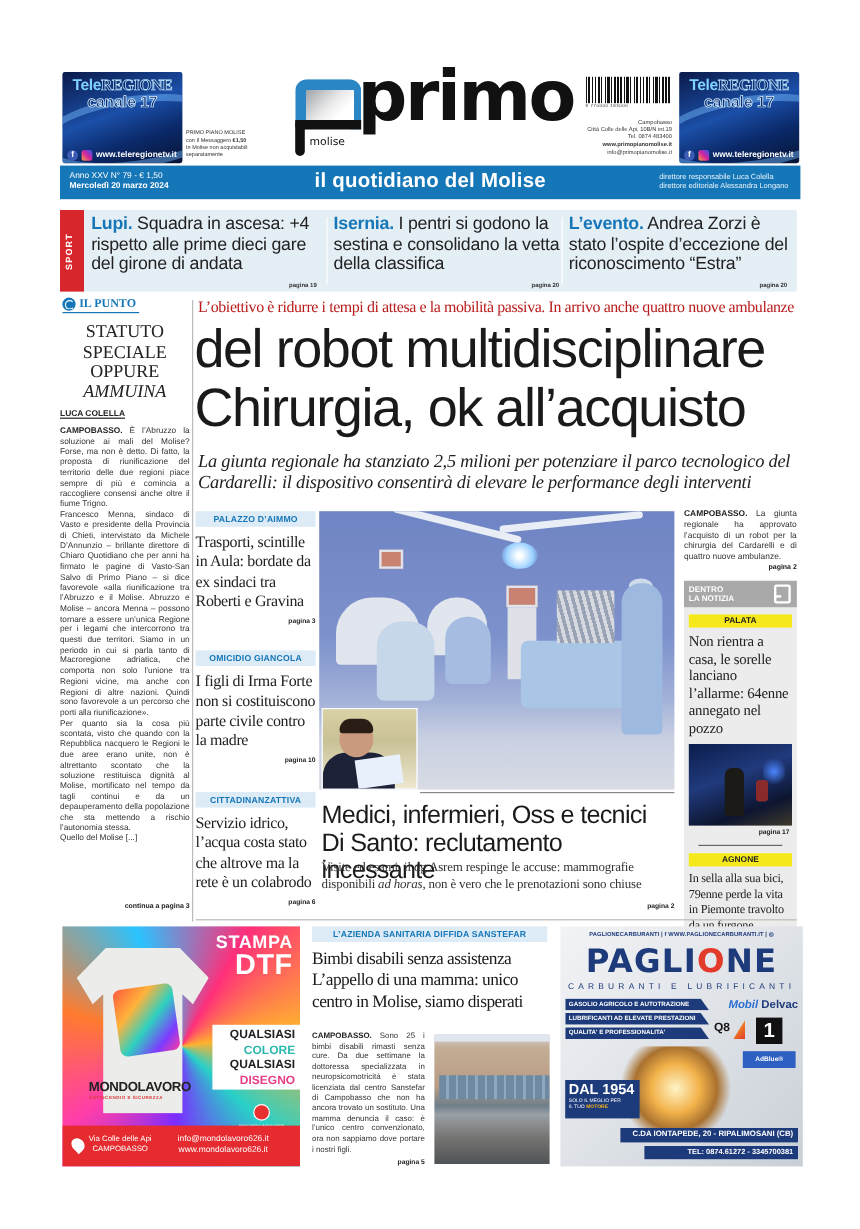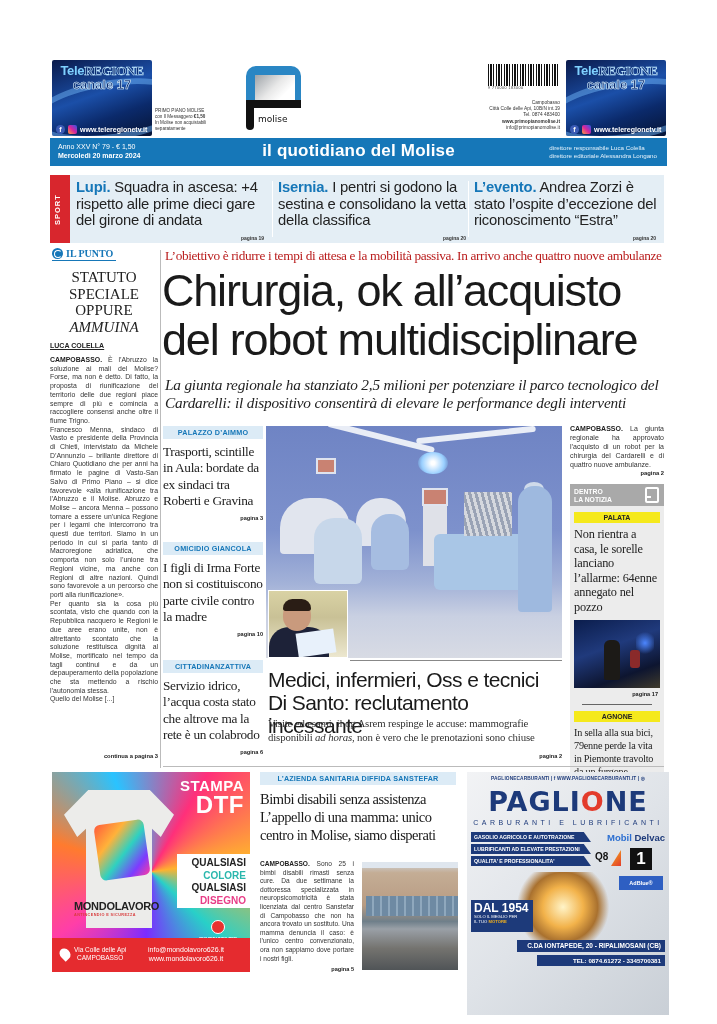--- a/index.html
+++ b/index.html
@@ -143,29 +143,29 @@
 
   .s3-label { position:absolute; left:260px; top:772px; width:196px; background:#dcebf6; color:#1677b8; font-weight:bold; font-size:7.2px; padding:2px 4px; letter-spacing:0.2px; text-align:center; }
   .s3-title { position:absolute; left:260px; top:790px; width:205px; font-family:"Liberation Serif", serif; font-size:14.5px; line-height:18px; color:#1a1a1a; letter-spacing:-0.45px; }
   .s3-body { position:absolute; left:260px; top:860px; width:94px; font-size:6.6px; line-height:8.6px; color:#333; text-align:justify; }
   .s3-body b { font-weight:bold; color:#222; }
   .s3-pg { position:absolute; left:300px; top:966px; width:54px; text-align:right; font-size:5.6px; font-weight:bold; }
   .s3-img { position:absolute; left:362px; top:862px; width:96px; height:108px; background:linear-gradient(180deg,#cfd6df 0%,#c4ad95 10%,#b89c83 40%,#6f7f8a 55%,#9aa0a7 62%,#74736f 80%,#505457 100%); overflow:hidden; }
   .s3-img .glass { position:absolute; left:4px; top:34px; width:92px; height:20px; background:repeating-linear-gradient(90deg,#6e8aa3 0 6px,#8fa8bd 6px 8px); }
   .s3-img .sky { position:absolute; left:0; top:0; width:96px; height:6px; background:#dfe6ee; }
 
-  .ad-pag { position:absolute; left:467px; top:772px; width:202px; height:243px; background:linear-gradient(135deg,#f2f3f5 0%,#dfe3e8 50%,#c9cfd6 100%); overflow:hidden; }
+  .ad-pag { position:absolute; left:467px; top:772px; width:202px; height:200px; background:linear-gradient(135deg,#f2f3f5 0%,#dfe3e8 50%,#c9cfd6 100%); overflow:hidden; }
   .ad-pag .top { position:absolute; left:0; right:0; top:4px; text-align:center; font-size:4.8px; color:#1d3a7a; font-weight:bold; letter-spacing:0.1px; }
   .ad-pag .name { position:absolute; left:0; right:0; top:14px; text-align:center; font-weight:bold; font-size:27px; letter-spacing:1px; color:#1d3a7a; font-family:"DejaVu Sans", sans-serif; }
   .ad-pag .name .o { color:#e33b2b; }
   .ad-pag .sub { position:absolute; left:0; right:0; top:47px; text-align:center; font-size:7px; letter-spacing:3.5px; color:#1d3a7a; }
   .ad-pag .bars { position:absolute; left:4px; top:60px; width:120px; }
   .ad-pag .bars div { background:#1d3a7a; color:#fff; font-size:5.2px; font-weight:bold; padding:2px 3px; margin-bottom:2px; clip-path: polygon(0 0,94% 0,100% 100%,0 100%); }
   .ad-pag .mobil { position:absolute; left:140px; top:60px; font-size:9.5px; font-weight:bold; color:#1d3a7a; }
-  .ad-pag .mobil .m { color:#2c6fd1; }
+  .ad-pag .mobil .m { color:#2c6fd1;font-style:italic; }
   .ad-pag .q8 { position:absolute; left:128px; top:79px; font-weight:bold; font-size:10px; color:#111; }
   .ad-pag .q8sail { position:absolute; left:144px; top:78px; width:10px; height:16px; background:linear-gradient(135deg,#f5b21c,#e33b2b); clip-path: polygon(100% 0,100% 100%,0 100%); }
   .ad-pag .one { position:absolute; left:163px; top:76px; width:22px; height:22px; background:#111; color:#fff; font-weight:bold; font-size:17px; text-align:center; line-height:22px; }
   .ad-pag .adblue { position:absolute; left:152px; top:104px; width:44px; height:14px; background:#2e5fc2; color:#fff; font-size:5.5px; font-weight:bold; text-align:center; line-height:14px; }
   .ad-pag .engine { position:absolute; left:50px; top:100px; width:92px; height:70px; background:radial-gradient(circle at 50% 50%,#fff4c8 0%,#f2b24a 35%,#a9712f 60%,rgba(150,150,150,0) 80%); }
   .ad-pag .dal { position:absolute; left:4px; top:128px; width:62px; height:32px; background:#1d3a7a; color:#fff; padding:2px 3px; }
   .ad-pag .dal .y { font-size:12px; font-weight:bold; line-height:12px; }
   .ad-pag .dal .s { font-size:4.2px; line-height:5px; }
   .ad-pag .dal .s .mot { color:#f5b21c; font-weight:bold; }
   .ad-pag .addr { position:absolute; left:50px; right:4px; top:168px; height:12px; background:#1d3a7a; color:#fff; font-size:6.5px; font-weight:bold; text-align:right; padding-right:4px; line-height:12px; }
@@ -189,20 +189,21 @@
   <div>PRIMO PIANO MOLISE</div>
   <div><span>con Il Messaggero</span> <b>€1,50</b></div>
   <div>In Molise non acquistabili separatamente</div>
 </div>
 
 <div class="logo">
   <div class="p-mark"></div>
   <div class="p-fold"></div>
   <div class="p-stem"></div>
   <div class="p-stem2"></div>
+  <div class="primo">primo</div>
   <div class="molise">molise</div>
 </div>
 
 <div class="barcode"></div>
 <div class="barcode-num">9 770000 183000</div>
 
 <div class="contact">
   <div>Campobasso</div>
   <div>Città Colle delle Api, 10B/N int.19</div>
   <div>Tel. 0874 483400</div>
@@ -270,22 +271,22 @@
     <p>Francesco Menna, sindaco di Vasto e presidente della Provincia di Chieti, intervistato da Michele D’Annunzio – brillante direttore di Chiaro Quotidiano che per anni ha firmato le pagine di Vasto-San Salvo di Primo Piano – si dice favorevole «alla riunificazione tra l’Abruzzo e il Molise. Abruzzo e Molise – ancora Menna – possono tornare a essere un’unica Regione per i legami che intercorrono tra questi due territori. Siamo in un periodo in cui si parla tanto di Macroregione adriatica, che comporta non solo l’unione tra Regioni vicine, ma anche con Regioni di altre nazioni. Quindi sono favorevole a un percorso che porti alla riunificazione».</p>
     <p>Per quanto sia la cosa più scontata, visto che quando con la Repubblica nacquero le Regioni le due aree erano unite, non è altrettanto scontato che la soluzione restituisca dignità al Molise, mortificato nel tempo da tagli continui e da un depauperamento della popolazione che sta mettendo a rischio l’autonomia stessa.</p>
     <p>Quello del Molise [...]</p>
   </div>
   <div class="cont">continua a pagina 3</div>
 </div>
 <div class="vline" style="left:160px; top:250px; height:518px;"></div>
 
 <div class="kicker">L’obiettivo è ridurre i tempi di attesa e la mobilità passiva. In arrivo anche quattro nuove ambulanze</div>
 <div class="headline">
+  <div>del robot multidisciplinare</div>
   <div>Chirurgia, ok all’acquisto</div>
-  <div>del robot multidisciplinare</div>
 </div>
 <div class="subhead">La giunta regionale ha stanziato 2,5 milioni per potenziare il parco tecnologico del Cardarelli: il dispositivo consentirà di elevare le performance degli interventi</div>
 
 <div class="sec" style="top:426px;">
   <div class="label">PALAZZO D’AIMMO</div>
   <div class="txt">Trasporti, scintille in Aula: bordate da ex sindaci tra Roberti e Gravina</div>
   <div class="pg">pagina 3</div>
 </div>
 <div class="sec" style="top:542px;">
   <div class="label">OMICIDIO GIANCOLA</div>

